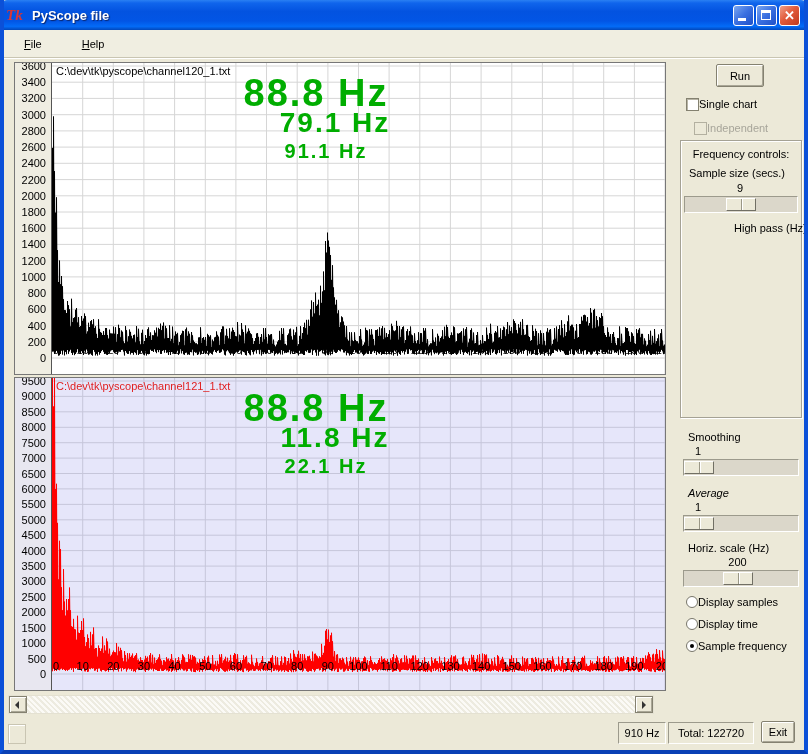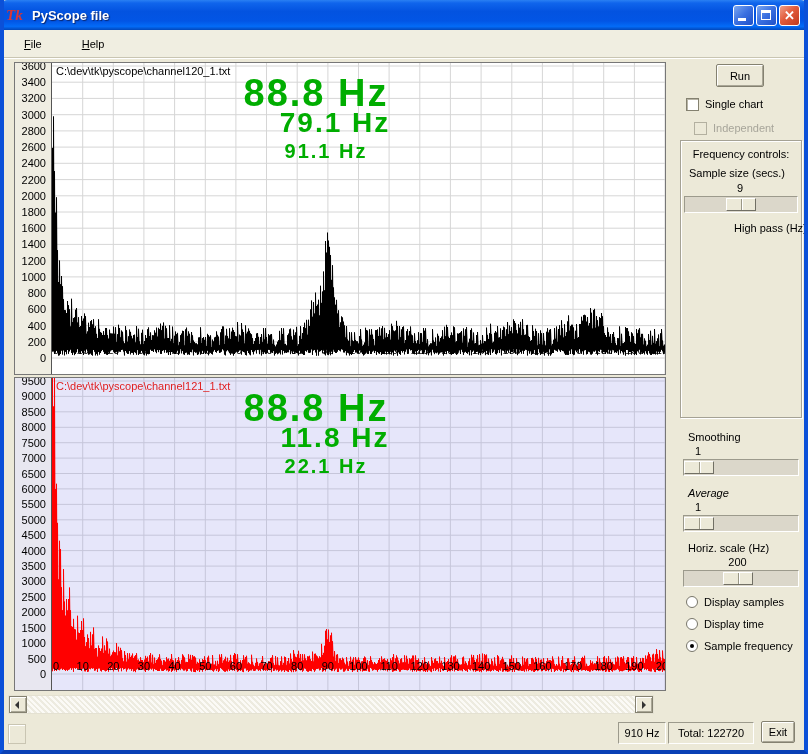--- a/index.html
+++ b/index.html
@@ -36,21 +36,21 @@
   #chart-0{top:62px;}
   #chart-1{top:377px;}
   svg text{font-family:"Liberation Sans",sans-serif;}
   
   .panel{position:absolute;left:672px;top:56px;width:132px;height:645px;}
   .panel *{box-sizing:border-box;}
   .btn{font-family:"Liberation Sans",sans-serif;font-size:11px;background:#ece9d8;
     border:1px solid #848170;box-shadow:inset 1px 1px 0 #fff,inset -1px -1px 0 #a9a696;
     border-radius:2px;}
   .run{position:absolute;left:0;top:8px;width:48px;height:23px;margin-left:40px;}
-  .chk,.radio{position:absolute;display:flex;align-items:center;gap:6px;height:14px;}
+  .chk,.radio{position:absolute;display:flex;align-items:center;gap:0;height:14px;}
   .box{width:13px;height:13px;background:#fff;border:1px solid #848170;
     box-shadow:inset 1px 1px 0 #b8b5a6;position:relative;flex:0 0 auto;}
   .chk.disabled .box{background:#ece9d8;border-color:#b3b0a0;box-shadow:none;}
   .chk.disabled .lbl{color:#a7a59a;}
   .rbox{width:12px;height:12px;border-radius:50%;background:#fff;border:1px solid #78766a;
     position:relative;flex:0 0 auto;}
   .radio.on .rbox::after{content:"";position:absolute;left:3px;top:3px;width:4px;height:4px;
     border-radius:50%;background:#000;}
   .groupframe{position:absolute;left:4px;top:84px;width:122px;height:278px;
     border:1px solid #a5a294;box-shadow:1px 1px 0 #fff,inset 1px 1px 0 #fff;}

